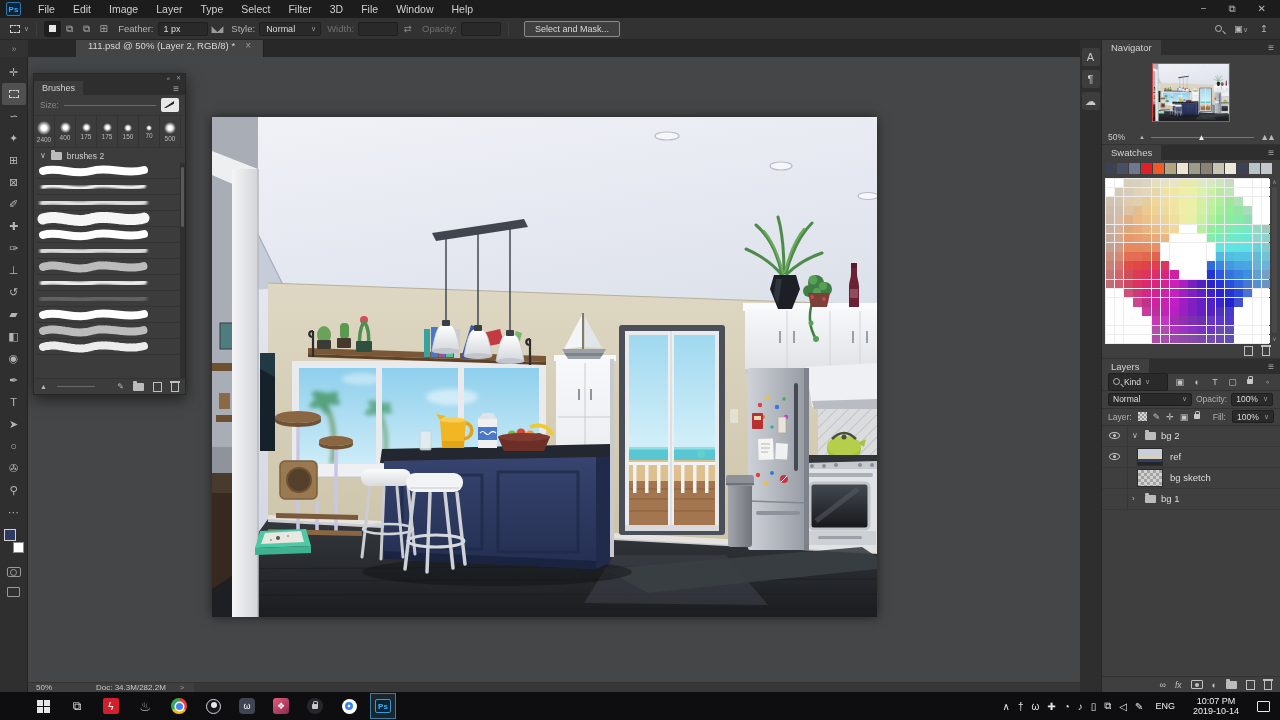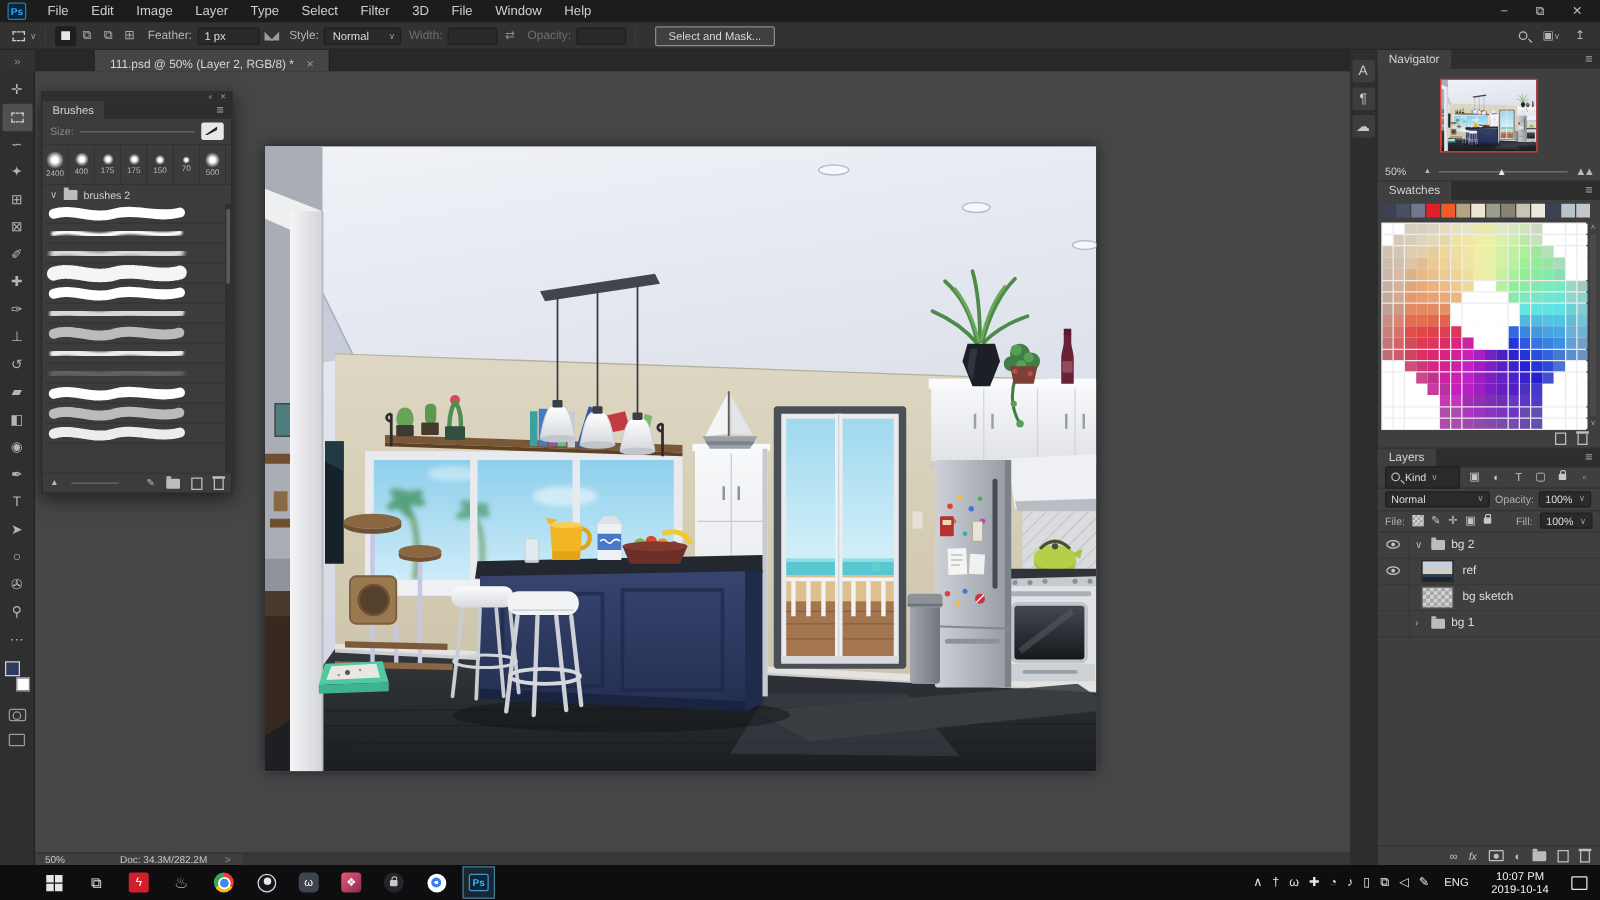--- a/index.html
+++ b/index.html
@@ -32,21 +32,21 @@
   display:flex;align-items:center;justify-content:space-between;padding:0 4px 0 6px}
 .ob-aa{color:#9a9a9a;font-size:9px;letter-spacing:-2px;margin:0 4px}
 .ob-btn{height:16px;border:1px solid #8a8a8a;border-radius:2px;background:#3f3f3f;color:#d8d8d8;font-size:9px;
   display:flex;align-items:center;padding:0 10px;margin-left:8px}
 .ob-right{margin-left:auto;display:flex;align-items:center;gap:12px;padding-right:12px;color:#b8b8b8}
 .magic{width:7px;height:7px;border:1.4px solid #b8b8b8;border-radius:50%;position:relative;display:inline-block}
 .magic::after{content:"";position:absolute;left:6px;top:6px;width:4px;height:1.4px;background:#b8b8b8;transform:rotate(45deg)}
 
 .tabbar{position:absolute;left:0;top:40px;width:1080px;height:17px;background:#282828;display:flex;align-items:stretch;z-index:28}
 .tb-stub{width:28px;background:#323232;color:#888;font-size:9px;display:flex;align-items:center;justify-content:center}
-.doctab{margin-left:48px;background:#454545;color:#d6d6d6;font-size:9.5px;display:flex;align-items:flex-end;gap:10px;
+.doctab{margin-left:48px;background:#454545;color:#d6d6d6;font-size:9.5px;display:flex;align-items:flex-start;gap:10px;
   padding:0 12px;border-right:1px solid #1f1f1f}
 .doctab .x{color:#9a9a9a;font-size:10px}
 
 .toolbar{position:absolute;left:0;top:57px;width:28px;height:635px;background:#2f2f2f;border-right:1px solid #222;z-index:27;
   display:flex;flex-direction:column;align-items:center;padding-top:4px}
 .tool{width:24px;height:22px;display:flex;align-items:center;justify-content:center;color:#b4b4b4;font-size:11px}
 .tool.sel{background:#505050;border-radius:2px;color:#fff}
 .tglyph{line-height:1}
 .fgbg{position:relative;width:24px;height:24px;margin-top:6px}
 .bgsw{position:absolute;right:2px;bottom:0;width:11px;height:11px;background:#fff;border:1px solid #8a8a8a}
@@ -1153,21 +1153,21 @@
           <span>Normal</span>
           <span class="ob-chev">∨</span>
         </span>
         <span class="llabel">Opacity:</span>
         <span class="valbox">
           <span>100%</span>
           <span class="ob-chev">∨</span>
         </span>
       </div>
       <div class="llock">
-        <span class="llabel">File:</span>
+        <span class="llabel">Layer:</span>
         <span class="checker8"></span>
         <span class="lockico">✎</span>
         <span class="lockico">✛</span>
         <span class="lockico">▣</span>
         <span class="plock"></span>
         <span class="llabel" style="margin-left:auto">Fill:</span>
         <span class="valbox">
           <span>100%</span>
           <span class="ob-chev">∨</span>
         </span>

